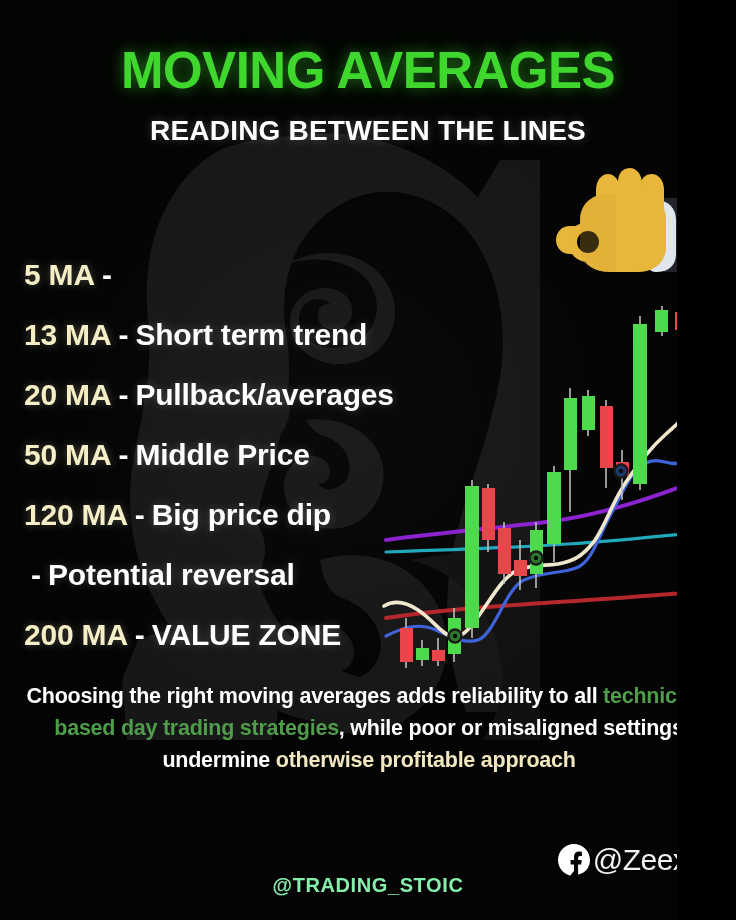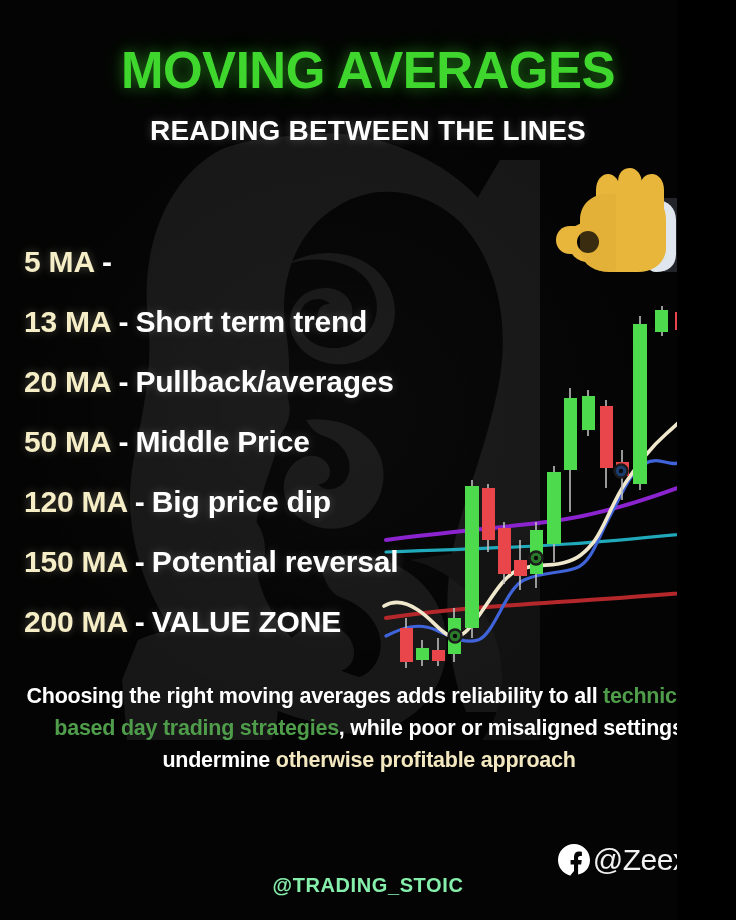--- a/index.html
+++ b/index.html
@@ -87,21 +87,21 @@
   
   .ma-list {
     position: absolute;
     left: 24px;
     top: 232px;
     width: 480px;
   }
   .ma-row {
     height: 60px;
     display: flex;
-    align-items: center;
+    align-items: flex-end;
     white-space: nowrap;
   }
   .ma-num {
     color: #f6eec6;
     font-size: 30px;
     font-weight: 700;
     letter-spacing: -0.2px;
     text-shadow: 0 0 10px rgba(246,238,198,0.30);
   }
   .ma-dash {
@@ -359,21 +359,20 @@
       <span class="ma-label">Middle Price</span>
     </div>
 
     <div class="ma-row">
       <span class="ma-num">120 MA</span>
       <span class="ma-dash">-</span>
       <span class="ma-label">Big price dip</span>
     </div>
 
     <div class="ma-row">
-      <span class="ma-num">150 MA</span>
       <span class="ma-dash">-</span>
       <span class="ma-label">Potential reversal</span>
     </div>
 
     <div class="ma-row">
       <span class="ma-num">200 MA</span>
       <span class="ma-dash">-</span>
       <span class="ma-label">VALUE ZONE</span>
     </div>
 

